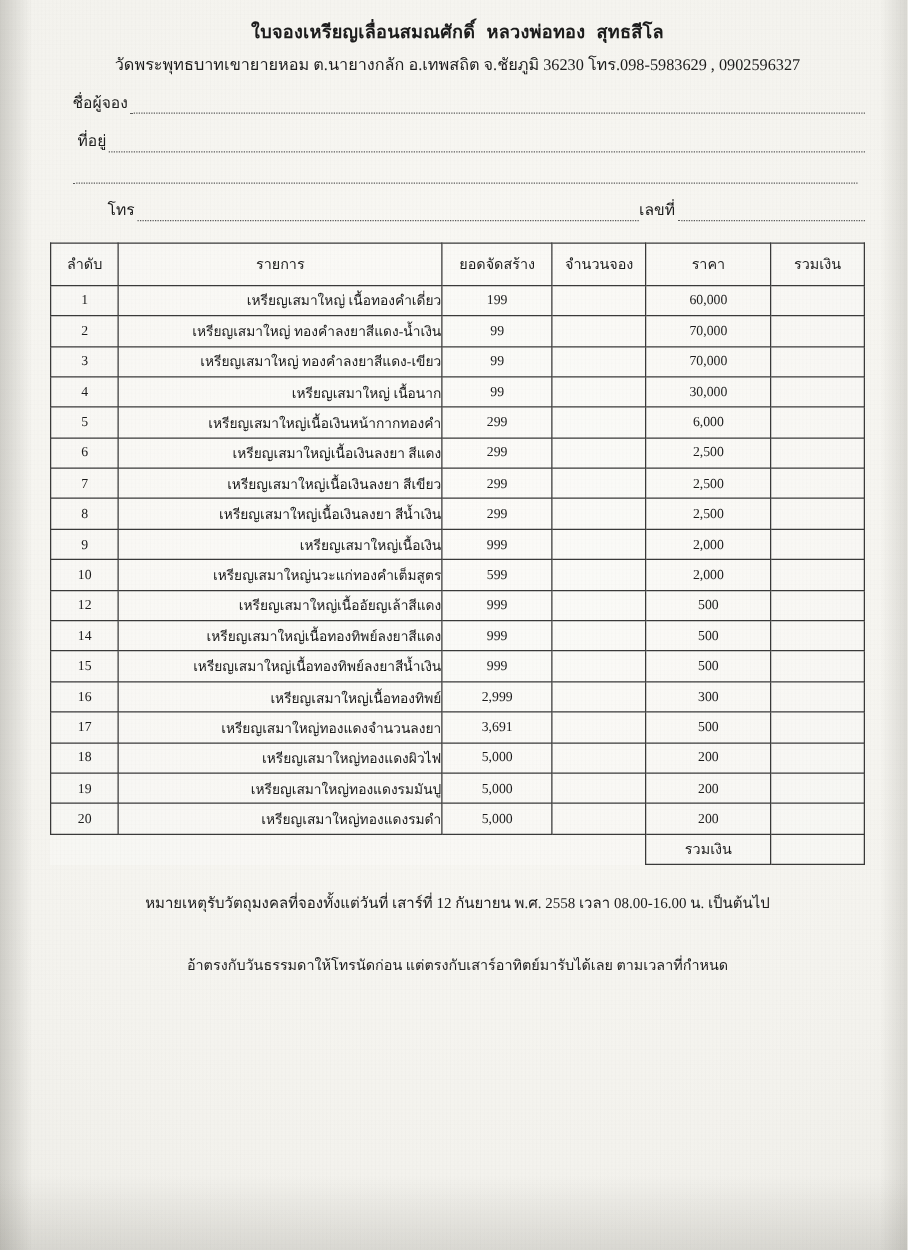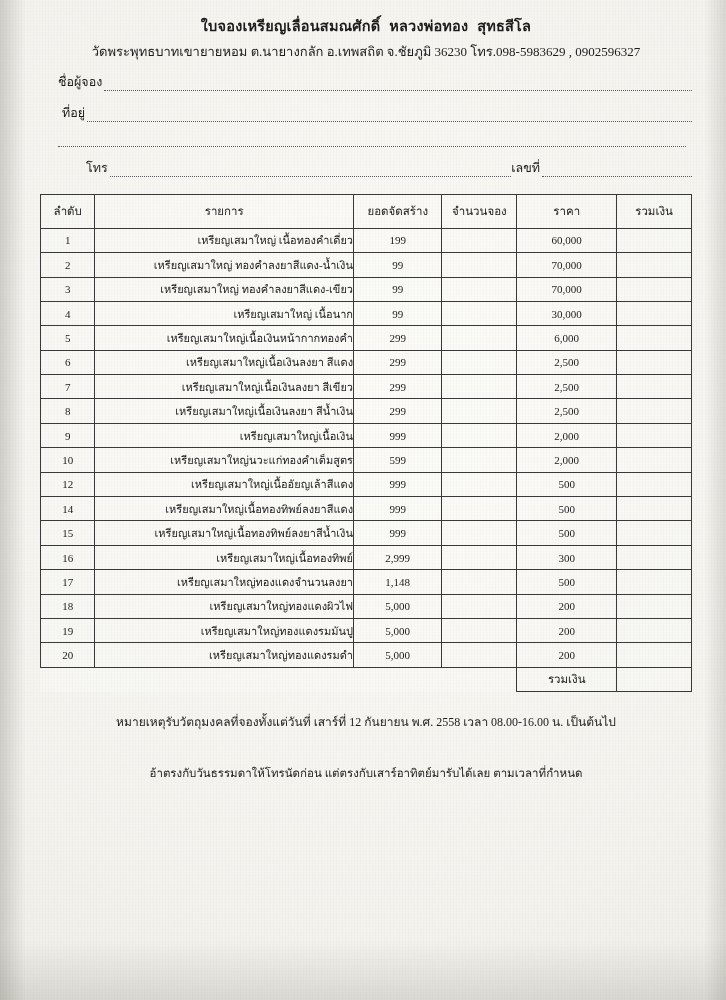--- a/index.html
+++ b/index.html
@@ -300,21 +300,21 @@
           <td class="c-no">16</td>
           <td class="c-item">เหรียญเสมาใหญ่เนื้อทองทิพย์</td>
           <td class="c-stock">2,999</td>
           <td class="c-qty"></td>
           <td class="c-price">300</td>
           <td class="c-total"></td>
         </tr>
         <tr>
           <td class="c-no">17</td>
           <td class="c-item">เหรียญเสมาใหญ่ทองแดงจำนวนลงยา</td>
-          <td class="c-stock">1,148</td>
+          <td class="c-stock">3,691</td>
           <td class="c-qty"></td>
           <td class="c-price">500</td>
           <td class="c-total"></td>
         </tr>
         <tr>
           <td class="c-no">18</td>
           <td class="c-item">เหรียญเสมาใหญ่ทองแดงผิวไฟ</td>
           <td class="c-stock">5,000</td>
           <td class="c-qty"></td>
           <td class="c-price">200</td>

